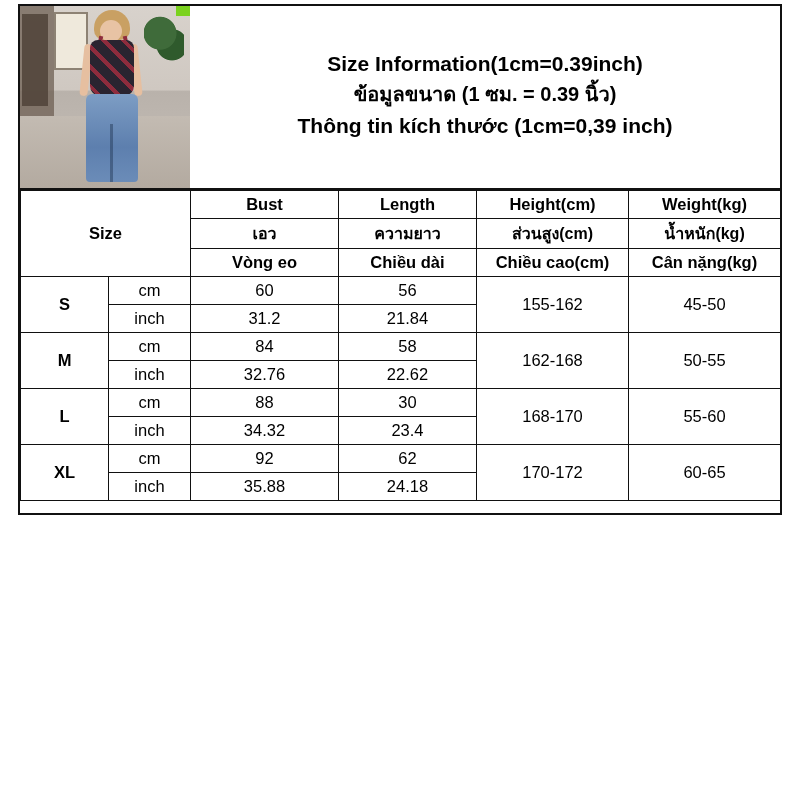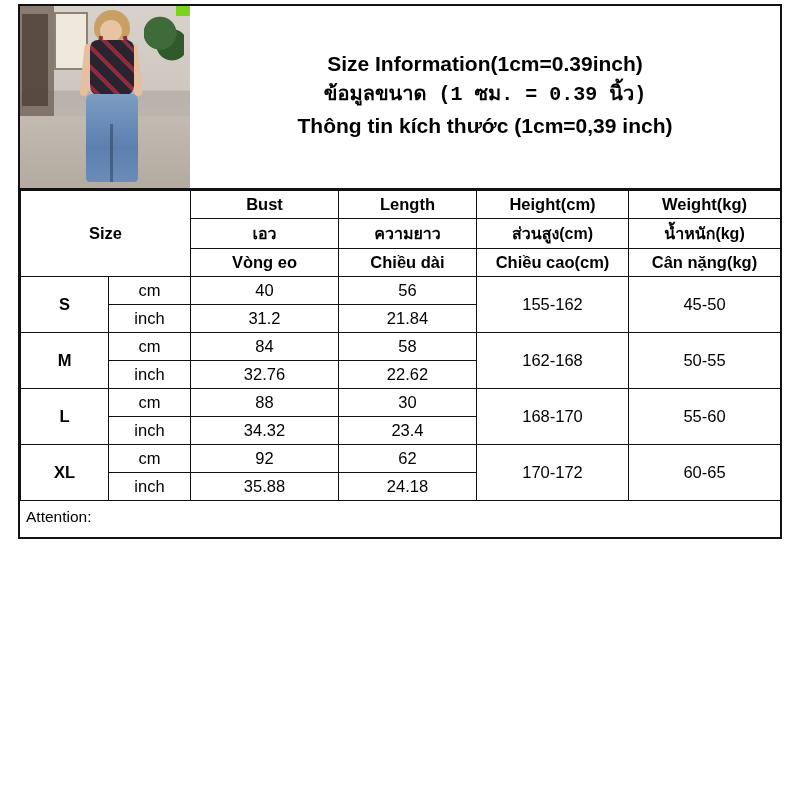--- a/index.html
+++ b/index.html
@@ -125,21 +125,21 @@
     padding: 6px 10px 12px 10px;
     box-sizing: border-box;
   }
   .title-line {
     font-weight: bold;
     font-size: 21px;
     line-height: 31px;
     text-align: center;
     white-space: nowrap;
   }
-  .title-line.th { font-size: 20px; font-family: Liberation Mono, monospace; }
+  .title-line.th { font-size: 20px; }
 
   
   table.size-table {
     border-collapse: collapse;
     width: 100%;
     table-layout: fixed;
     background: #fff;
   }
   table.size-table td {
     border: 1px solid #111;
@@ -247,21 +247,21 @@
         <tr>
           <td class="hdr-cell vi">Vòng eo</td>
           <td class="hdr-cell vi">Chiều dài</td>
           <td class="hdr-cell vi">Chiều cao(cm)</td>
           <td class="hdr-cell vi">Cân nặng(kg)</td>
         </tr>
 
         <tr>
           <td class="size-label" rowspan="2">S</td>
           <td class="unit-cell">cm</td>
-          <td>40</td>
+          <td>60</td>
           <td>56</td>
           <td rowspan="2">155-162</td>
           <td rowspan="2">45-50</td>
         </tr>
         <tr>
           <td class="unit-cell">inch</td>
           <td>31.2</td>
           <td>21.84</td>
         </tr>
 
@@ -303,17 +303,16 @@
         </tr>
         <tr>
           <td class="unit-cell">inch</td>
           <td>35.88</td>
           <td>24.18</td>
         </tr>
       </tbody>
     </table>
 
     <div class="attention">
-      <div class="line first">Attention:</div>
     </div>
 
   </div>
 </div>
 
 </body></html>

